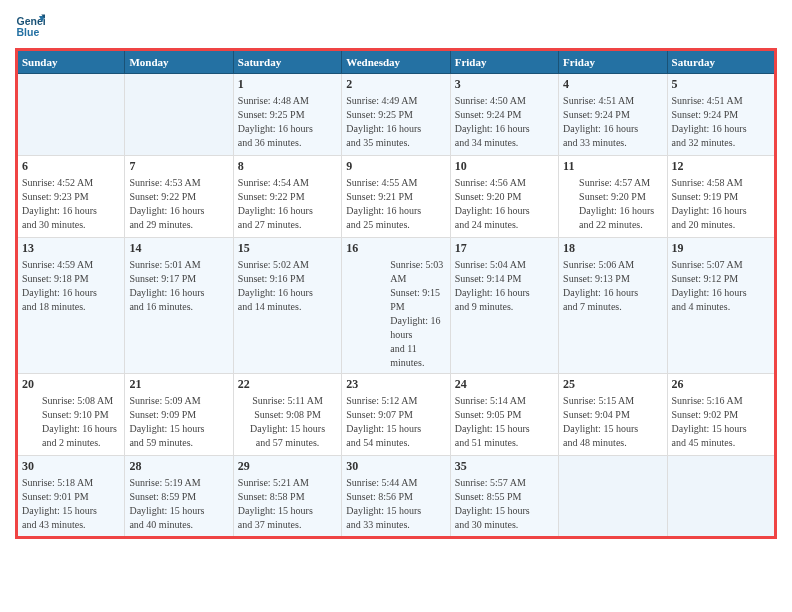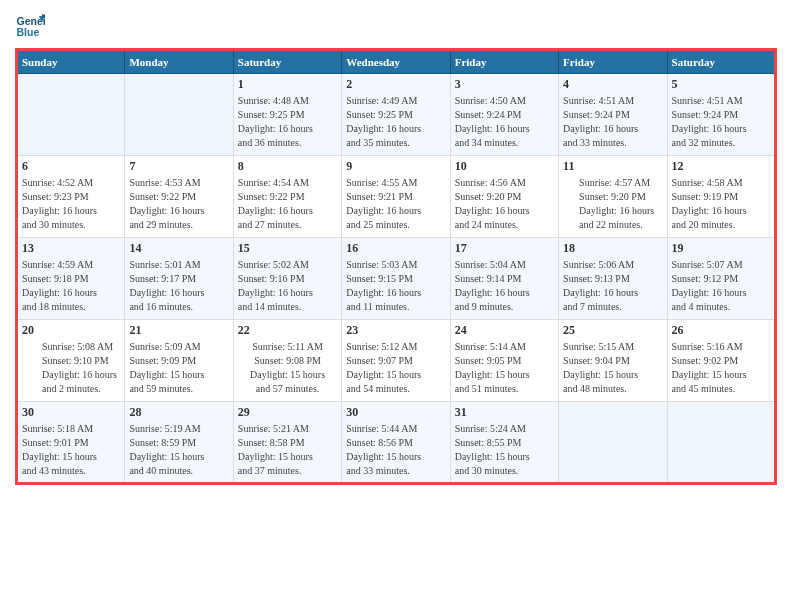--- a/index.html
+++ b/index.html
@@ -224,21 +224,21 @@
           </td>
           <td>
             <span class="day-num">15</span>
             <div class="day-info" style="white-space: pre-line;">Sunrise: 5:02 AM
 Sunset: 9:16 PM
 Daylight: 16 hours
 and 14 minutes.</div>
           </td>
           <td>
             <span class="day-num">16</span>
-            <div class="day-info" style="white-space: pre-line;">Sunrise: 5:03 AM
+            <div class="day-info" style="white-space: pre-line; margin-left: 44px;">Sunrise: 5:03 AM
 Sunset: 9:15 PM
 Daylight: 16 hours
 and 11 minutes.</div>
           </td>
           <td>
             <span class="day-num">17</span>
             <div class="day-info" style="white-space: pre-line;">Sunrise: 5:04 AM
 Sunset: 9:14 PM
 Daylight: 16 hours
 and 9 minutes.</div>
@@ -332,22 +332,22 @@
 and 37 minutes.</div>
           </td>
           <td>
             <span class="day-num">30</span>
             <div class="day-info" style="white-space: pre-line;">Sunrise: 5:44 AM
 Sunset: 8:56 PM
 Daylight: 15 hours
 and 33 minutes.</div>
           </td>
           <td>
-            <span class="day-num">31</span>
-            <div class="day-info" style="white-space: pre-line;">Sunrise: 5:24 AM
+            <span class="day-num">35</span>
+            <div class="day-info" style="white-space: pre-line;">Sunrise: 5:57 AM
 Sunset: 8:55 PM
 Daylight: 15 hours
 and 30 minutes.</div>
           </td>
           <td class="empty"></td>
           <td class="empty"></td>
         </tr>
       </tbody>
   </table>
 </div>

